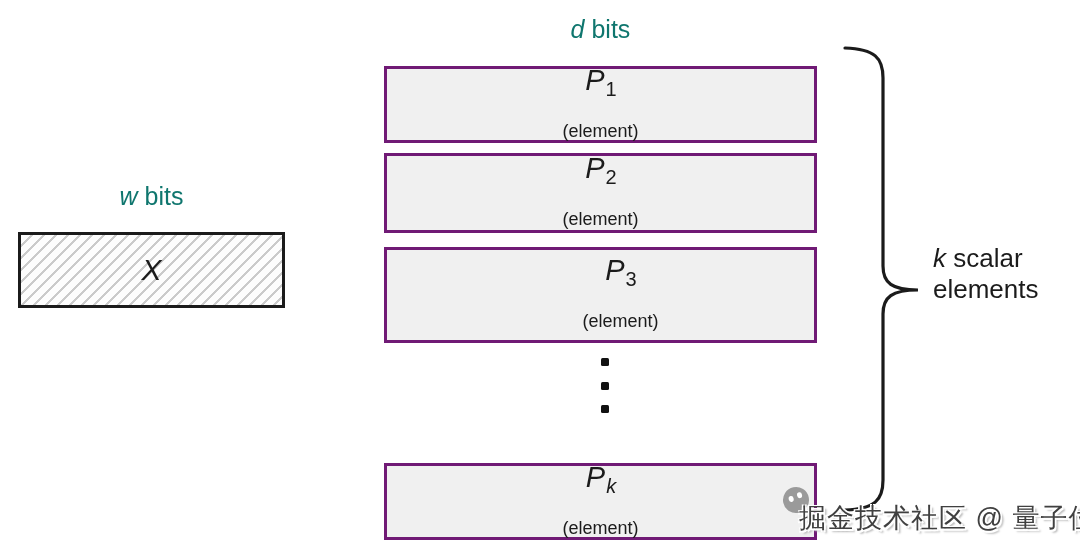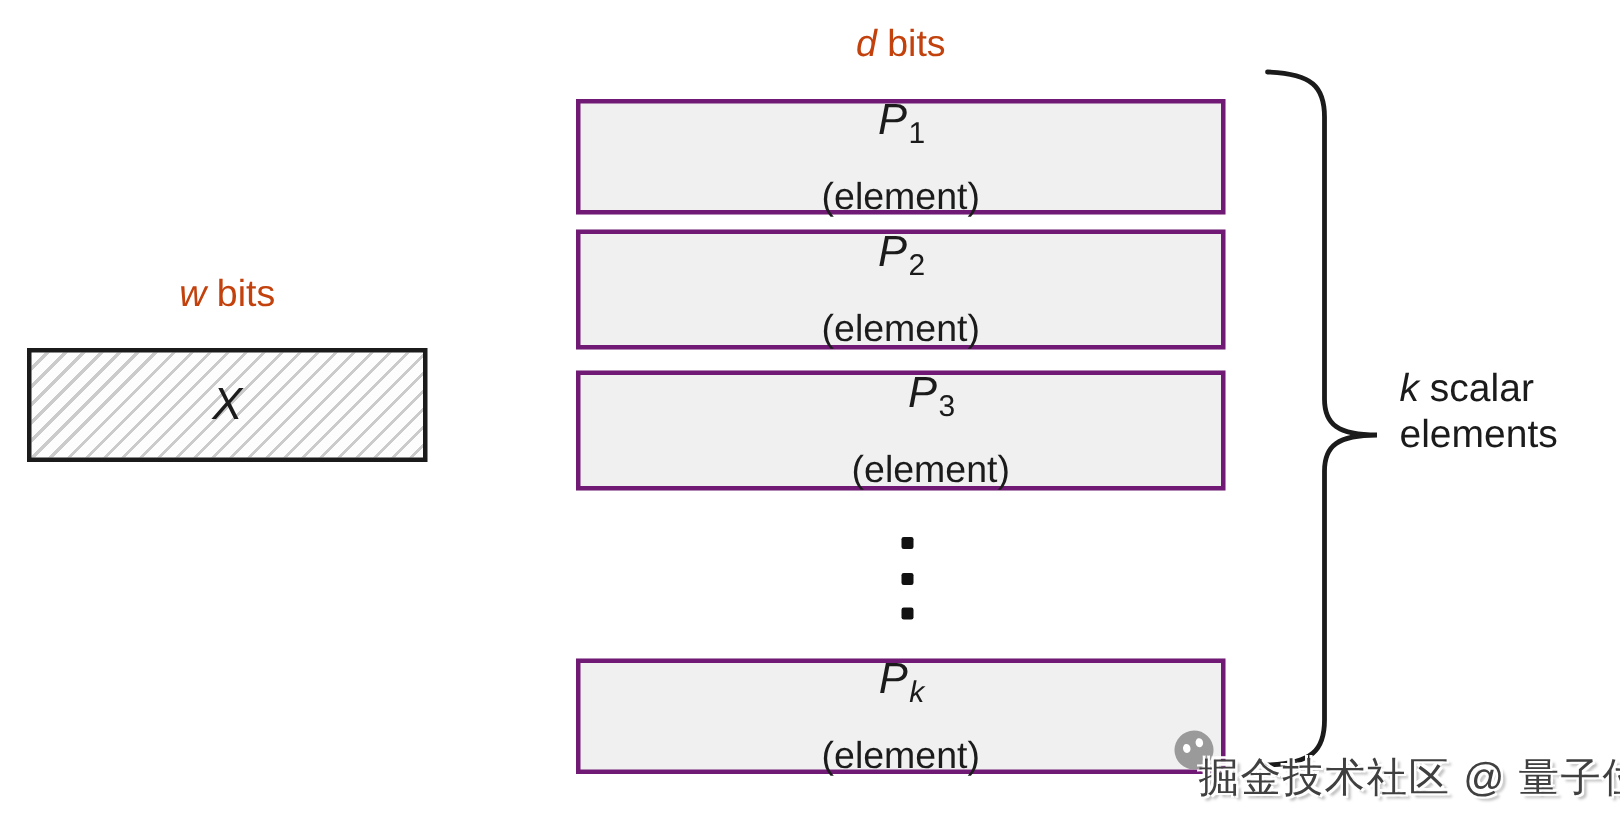--- a/index.html
+++ b/index.html
@@ -21,59 +21,59 @@
     background: #ffffff;
   }
   .it { font-style: italic; }
 
   
   .col-label {
     position: absolute;
     text-align: center;
     font-size: 25px;
     line-height: 27px;
-    color: #c2410c;
+    color: #0f766e;
     white-space: nowrap;
   }
   #d-bits-label { left: 384px; top: 16px; width: 433px; }
   #w-bits-label { left: 18px;  top: 183px; width: 267px; }
 
   
   .pbox {
     position: absolute;
     left: 384px;
     width: 433px;
     background: #f0f0f0;
     border: 3px solid #701a75;
     box-sizing: border-box;
     display: flex;
     flex-direction: column;
     align-items: center;
     justify-content: center;
   }
   #box-p1 { top: 66px;  height: 77px; }
   #box-p2 { top: 153px; height: 80px; }
-  #box-p3 { top: 247px; height: 80px; padding-left: 40px; }
-  #box-pk { top: 439px; height: 77px; }
+  #box-p3 { top: 247px; height: 96px; padding-left: 40px; }
+  #box-pk { top: 463px; height: 77px; }
   .pbox-title {
     font-size: 29px;
     line-height: 30px;
     font-style: italic;
   }
   .pbox-title sub {
     font-size: 20px;
     font-style: normal;
     vertical-align: baseline;
     position: relative;
     top: 6px;
     left: 1px;
   }
   #box-pk .pbox-title sub { font-style: italic; }
   .pbox-sub {
-    font-size: 25px;
+    font-size: 18px;
     line-height: 28px;
     margin-top: 19px;
   }
 
   
   #x-box {
     position: absolute;
     left: 18px;
     top: 232px;
     width: 267px;

